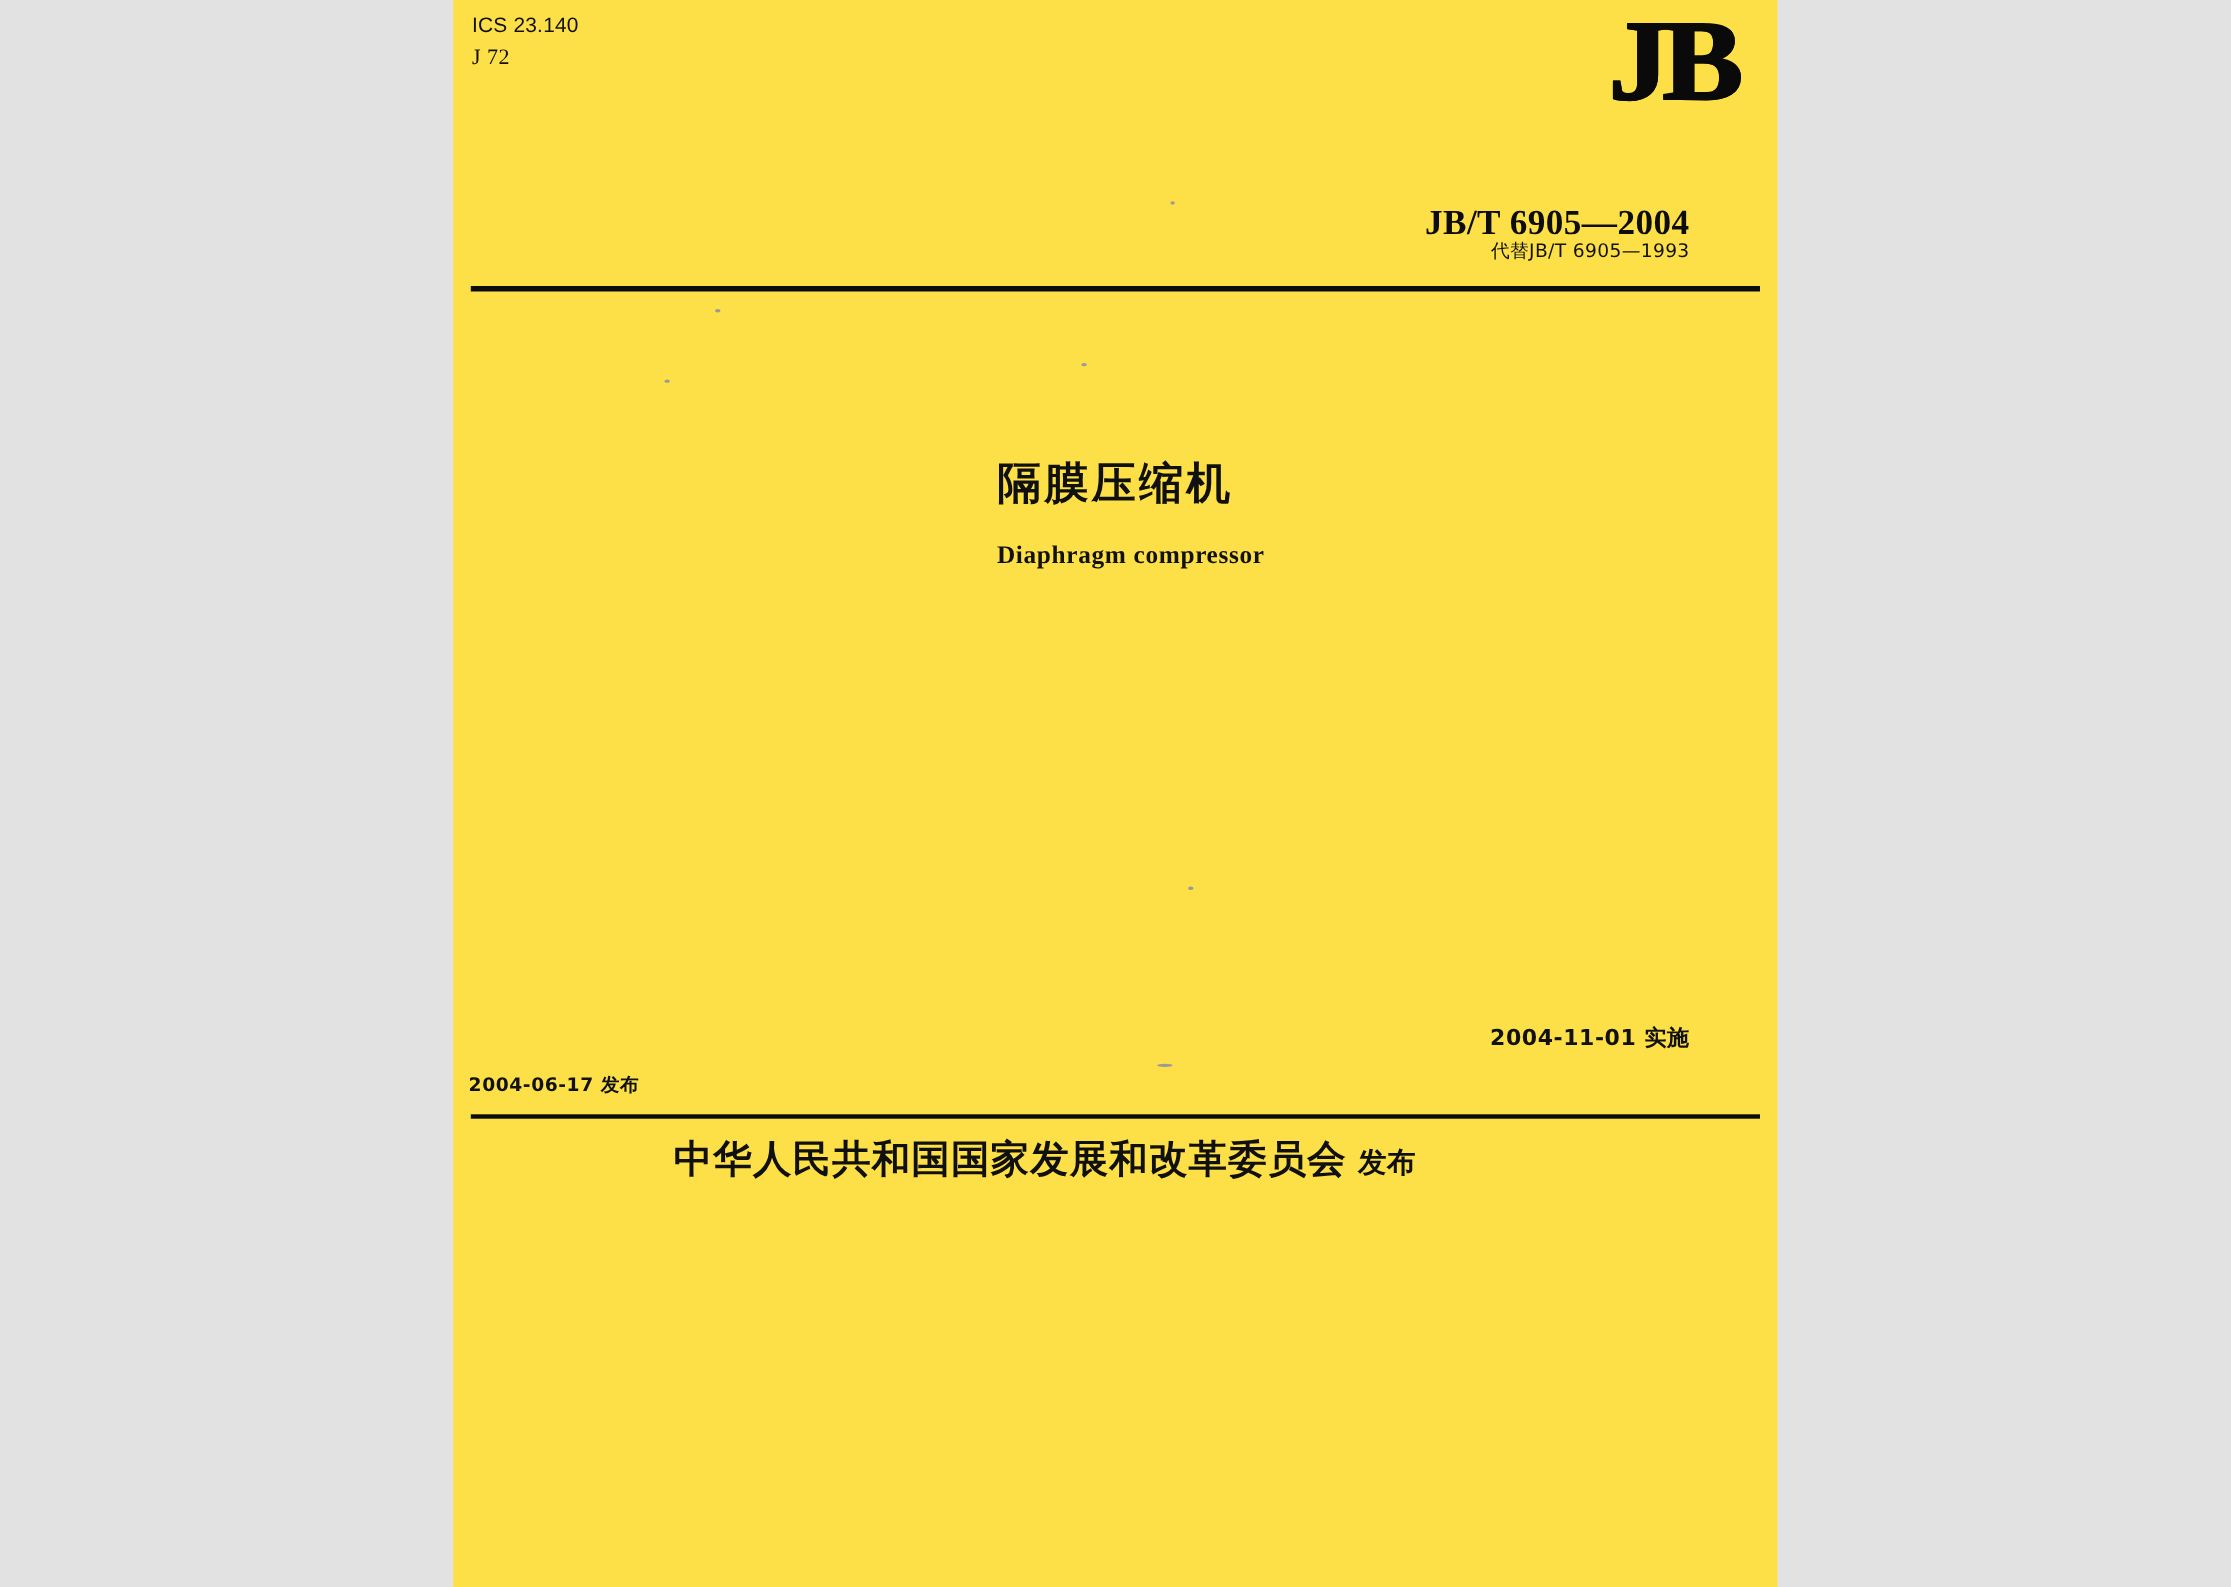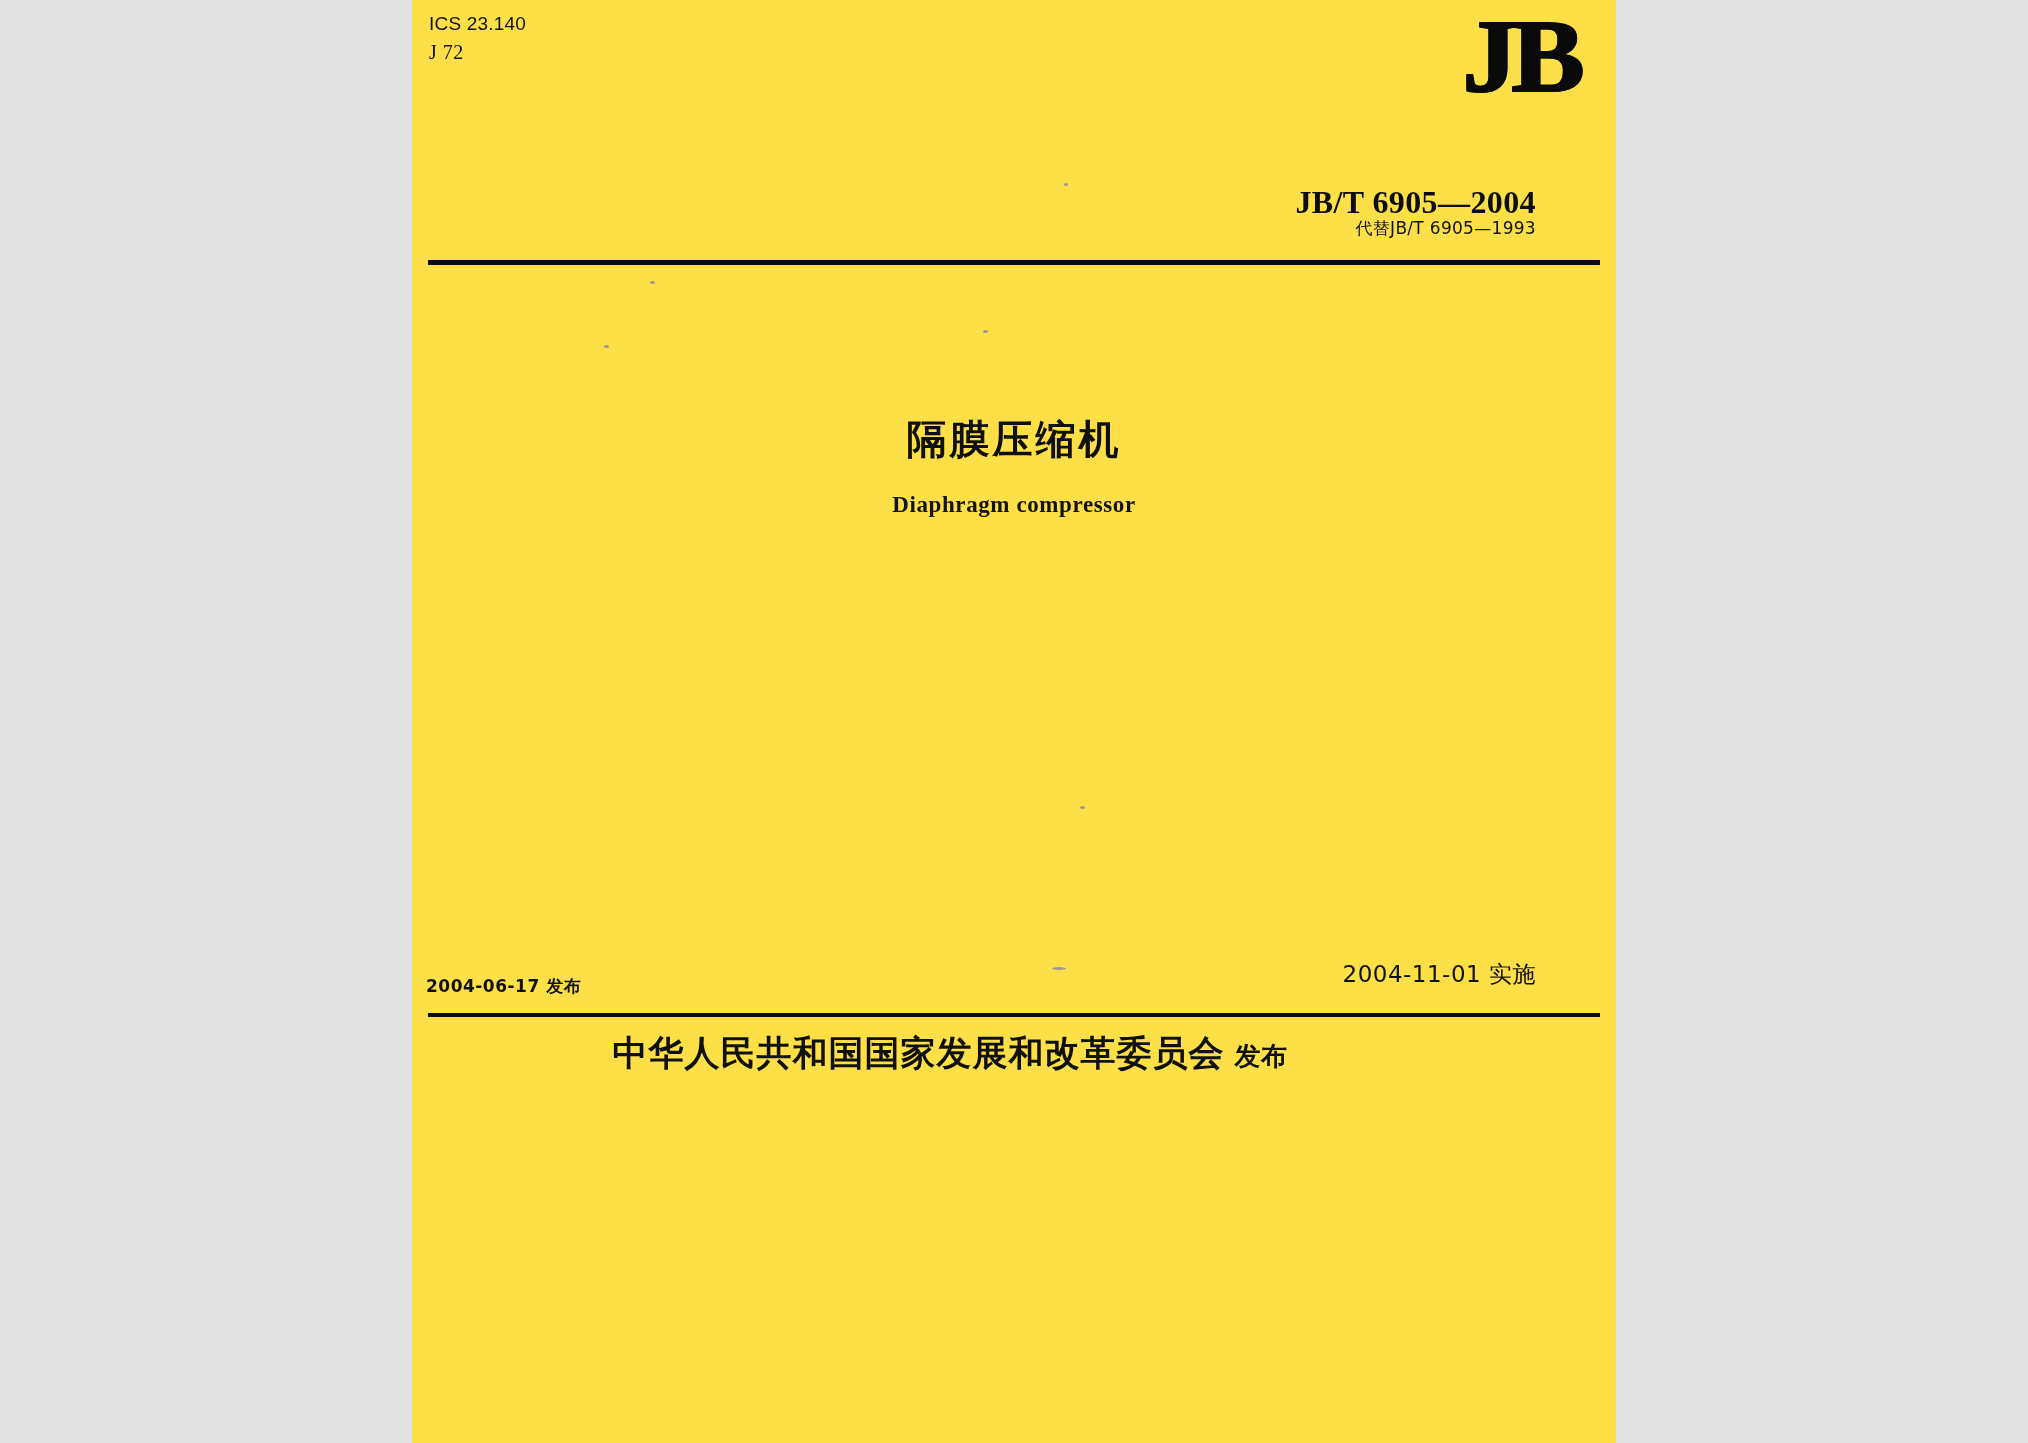--- a/index.html
+++ b/index.html
@@ -128,20 +128,21 @@
     position: absolute;
     left: 0;
     top: 492px;
     width: 1204px;
     text-align: center;
     font-family: "Liberation Serif", serif;
     font-weight: bold;
     font-size: 23px;
     letter-spacing: 0.6px;
     color: #121212;
+    padding-left: 14px;
   }
 
   
   .speck {
     position: absolute;
     background: #9a9a9a;
     border-radius: 50%;
   }
 
   
@@ -151,24 +152,24 @@
     top: 975px;
     font-family: "DejaVu Sans", sans-serif;
     font-weight: bold;
     font-size: 17px;
     color: #111;
     letter-spacing: 0.5px;
   }
   .effect-date {
     position: absolute;
     right: 80px;
-    top: 959px;
-    font-family: "DejaVu Sans", sans-serif;
-    font-weight: normal;
-    font-size: 23px;
+    top: 930px;
+    font-family: "DejaVu Sans", sans-serif;
+    font-weight: bold;
+    font-size: 20px;
     color: #111;
     letter-spacing: 0.5px;
   }
   .rule-bottom {
     position: absolute;
     left: 16px;
     top: 1013px;
     width: 1172px;
     height: 4px;
     background: #0c0c0c;

